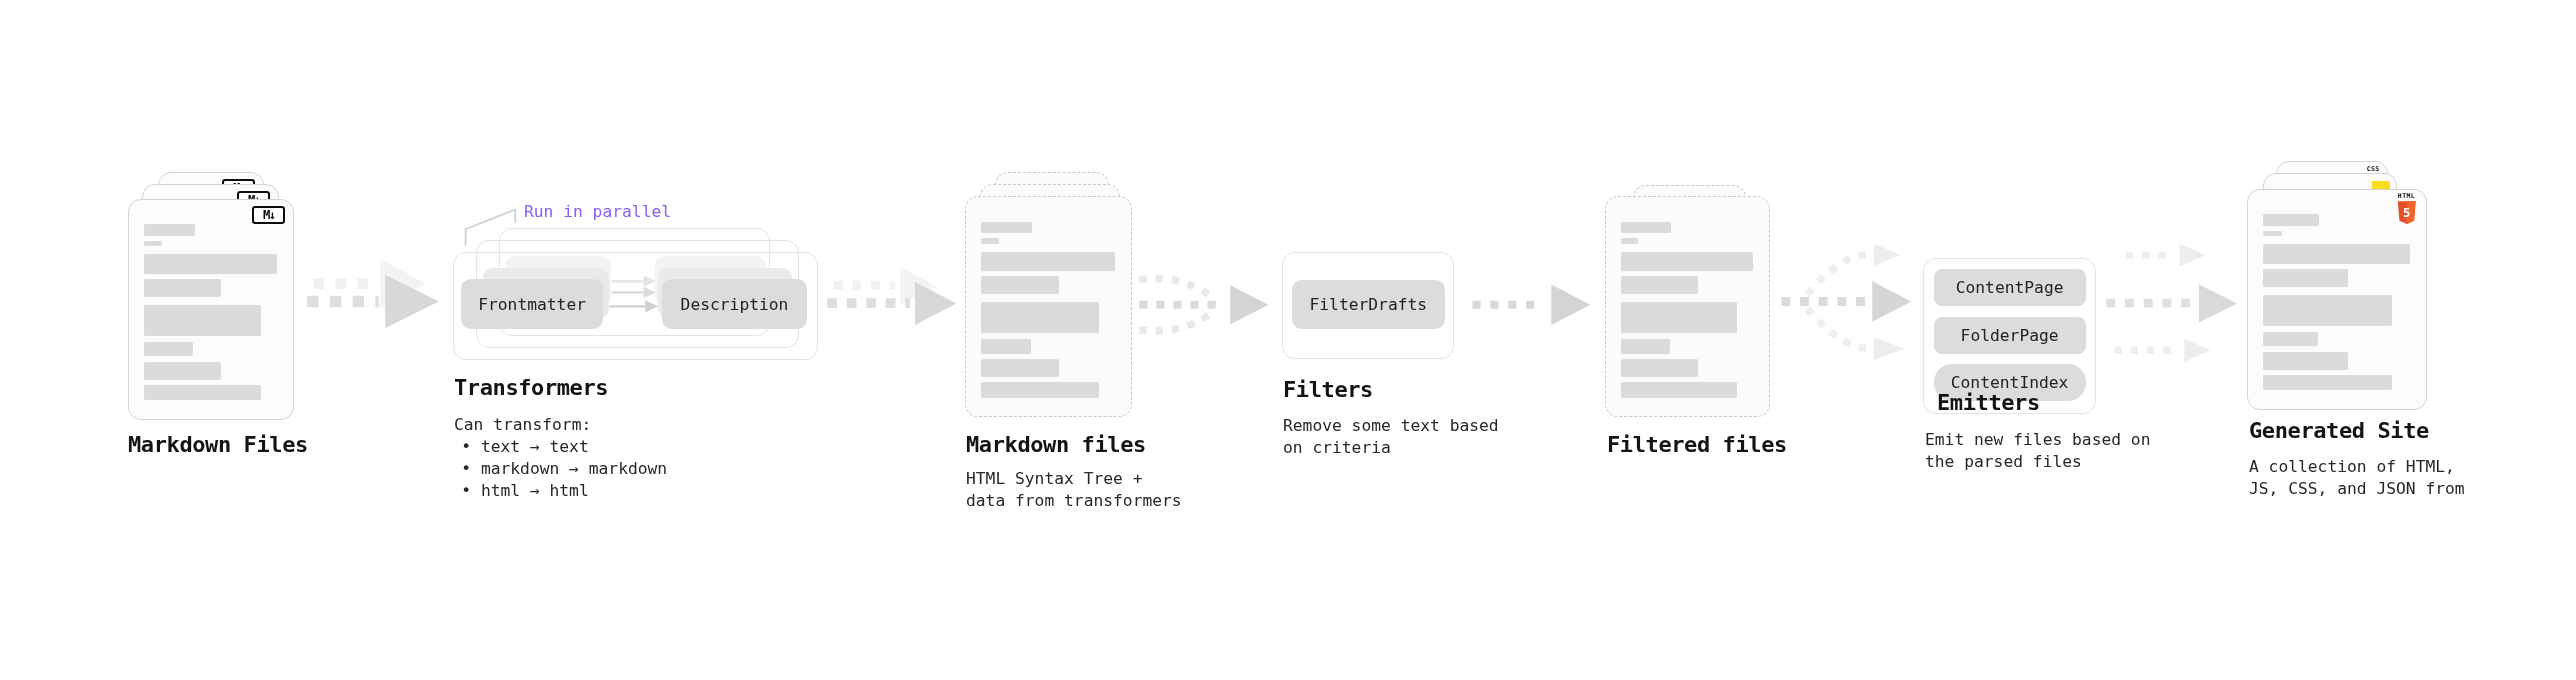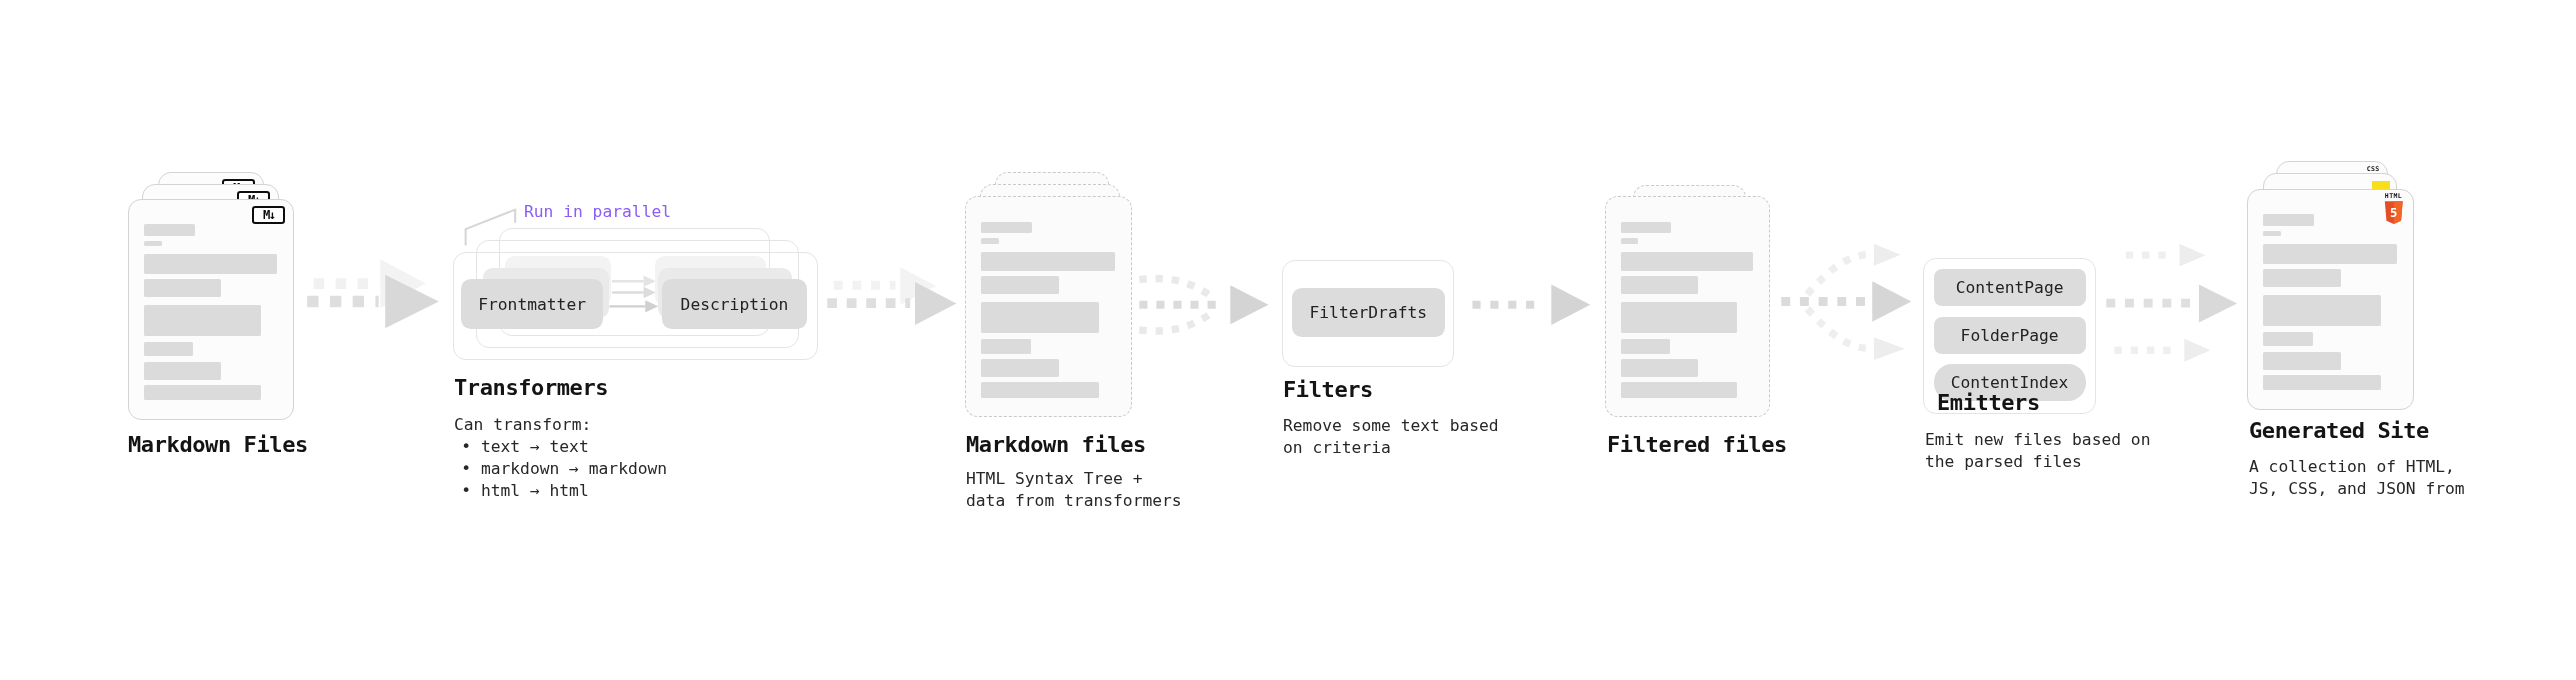--- a/index.html
+++ b/index.html
@@ -186,21 +186,21 @@
           <div class="bar b8"></div>
       </div>
     </div>
   </div>
   <div class="heading" style="left:966px;top:432px;">Markdown files</div>
   <div class="sub" style="left:966px;top:468px;">
     <div>HTML Syntax Tree +</div>
     <div>data from transformers</div>
   </div>
 
-  <div class="stage" style="left:1282px;top:252px;width:172px;height:107px;margin-top:8px;">
+  <div class="stage" style="left:1282px;top:252px;width:172px;height:107px;">
     <div class="container-box" style="left:0;top:0;width:172px;height:107px;"></div>
     <div class="gbox" style="left:9.8px;top:28.4px;width:153px;height:49px;">FilterDrafts</div>
   </div>
   <div class="heading" style="left:1283px;top:377px;">Filters</div>
   <div class="sub" style="left:1283px;top:415px;">
     <div>Remove some text based</div>
     <div>on criteria</div>
   </div>
 
   <div class="stage" style="left:1605px;top:185px;width:165px;height:232px;">
@@ -241,21 +241,21 @@
           </svg>
       </div>
     </div>
     <div class="card solid" style="left:16.3px;top:12.2px;width:134px;height:59px;">
       <div class="js-badge">
         <svg width="18" height="9.8" viewBox="0 0 22 12">
             <rect x="0" y="0" width="22" height="12" fill="#f7df1e"></rect>
           </svg>
       </div>
     </div>
-    <div class="card solid" style="left:0;top:28px;width:167px;height:221px;">
+    <div class="card solid" style="left:0;top:28px;width:180px;height:221px;">
       <div class="html5-badge">
         <span class="html-word">HTML</span>
         <svg width="19.5" height="23" viewBox="0 0 24 28">
           <path d="M1 0 H23 L21 24 L12 28 L3 24 Z" fill="#e44d26"></path>
           <path d="M12 0 H23 L21 24 L12 28 Z" fill="#f16529"></path>
           <text x="12" y="20" font-size="15" font-weight="bold" fill="#ffffff" text-anchor="middle">5</text>
         </svg>
       </div>
       <div class="doc-body">
         <div class="bar b1"></div>

